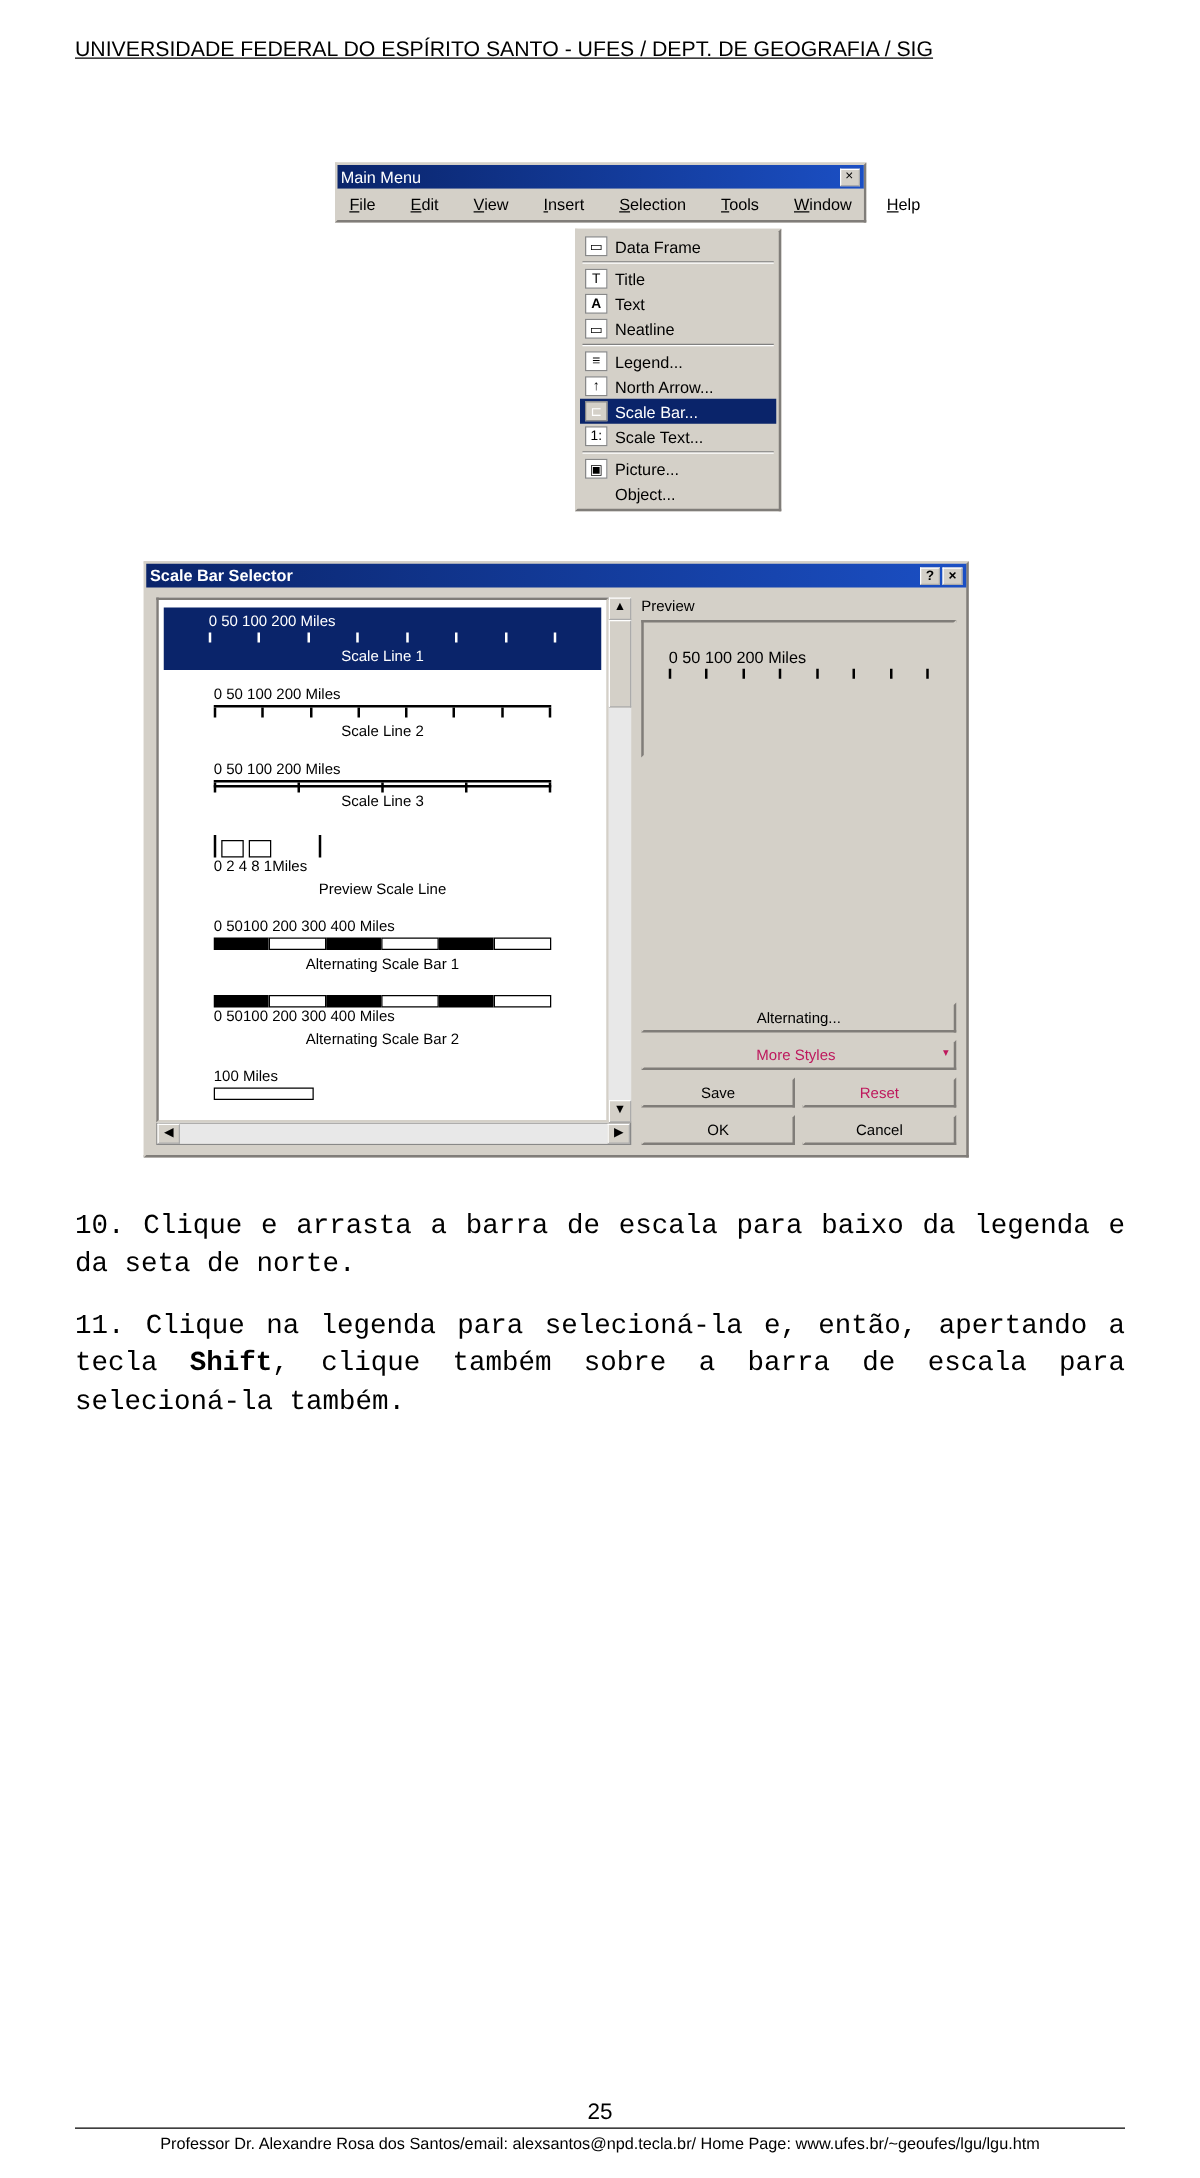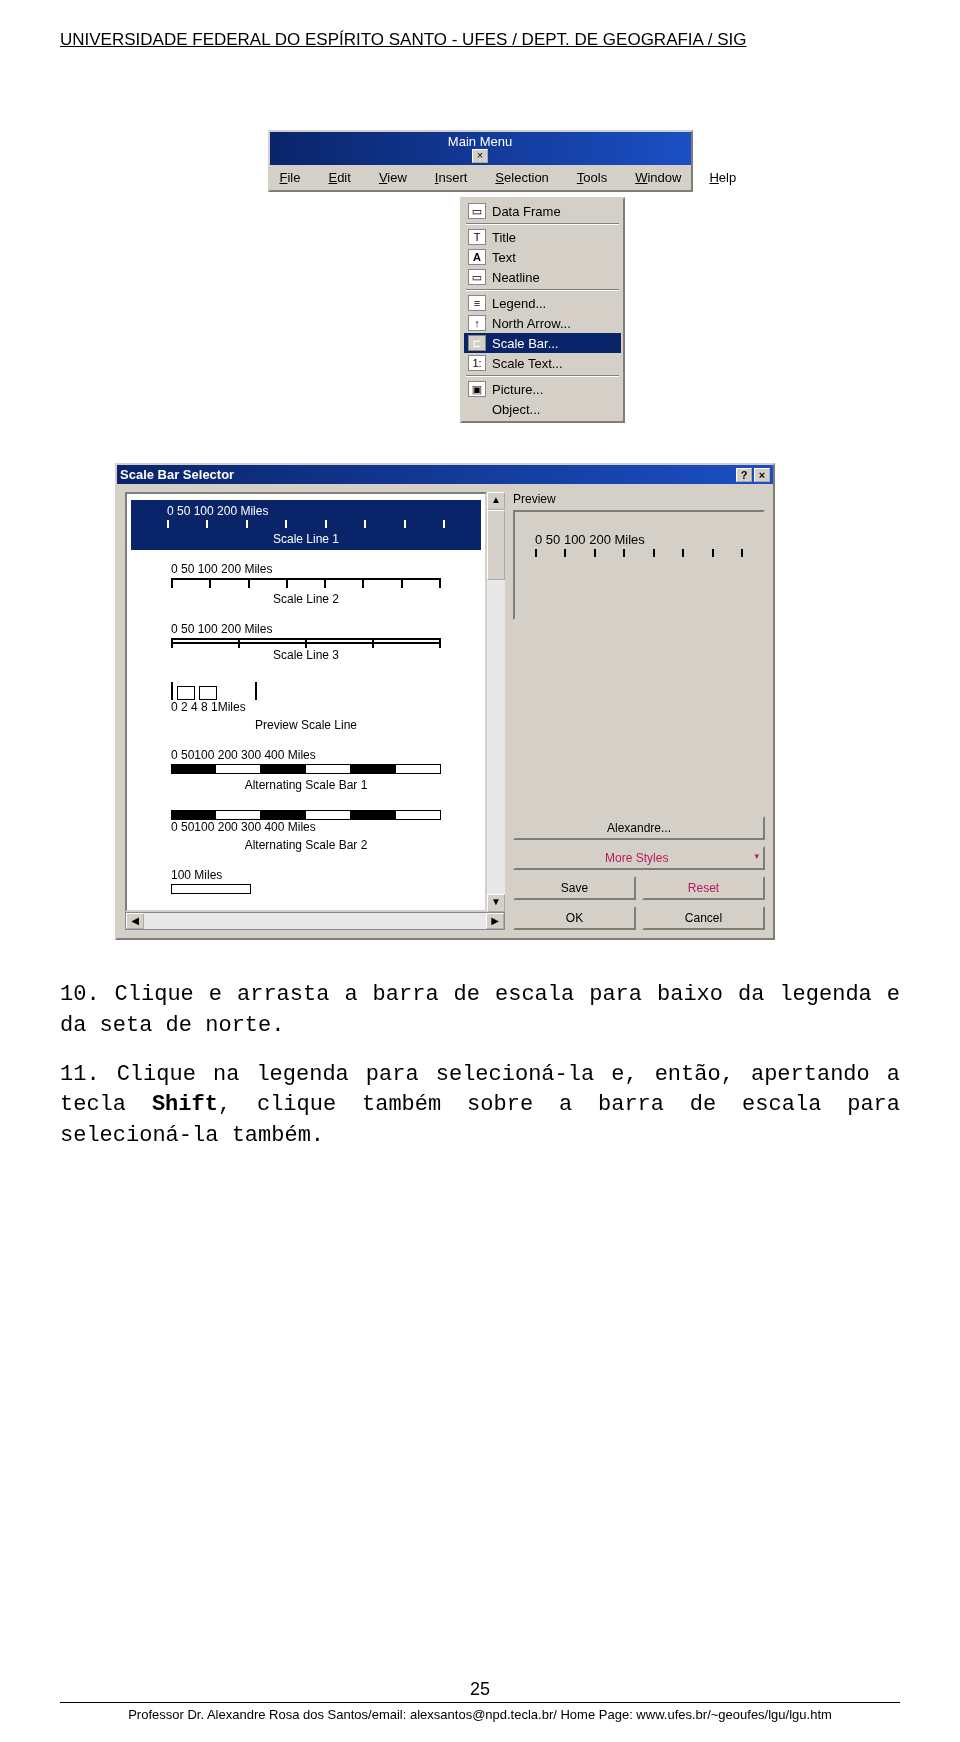--- a/index.html
+++ b/index.html
@@ -31,21 +31,20 @@
   }
   .titlebar {
     background: #0a246a;
     background: linear-gradient(to right,#0a246a,#1b4fc4);
     color: #fff;
     display: flex;
     align-items: center;
     justify-content: space-between;
     padding: 2px 3px;
     font-size: 13px;
-    flex-direction: column;
   }
   .titlebar .closebtn {
     width: 16px; height: 14px;
     background: #d4d0c8;
     border: 1px outset #fff;
     color: #000;
     font-size: 11px;
     line-height: 11px;
     text-align: center;
     font-family: Arial;
@@ -467,21 +466,21 @@
               <span></span>
               <span></span>
               <span></span>
               <span></span>
               <span></span>
               <span></span>
             </div>
         </div>
         <div style="flex:1"></div>
         <div class="btncol">
-          <div class="winbtn full">Alexandre...</div>
+          <div class="winbtn full">Alternating...</div>
           <div class="winbtn full disabled"><span>More Styles</span><span class="dd">▾</span></div>
           <div class="winbtn">Save</div>
           <div class="winbtn disabled">Reset</div>
           <div class="winbtn">OK</div>
           <div class="winbtn">Cancel</div>
         </div>
       </div>
     </div>
   </div>
 

